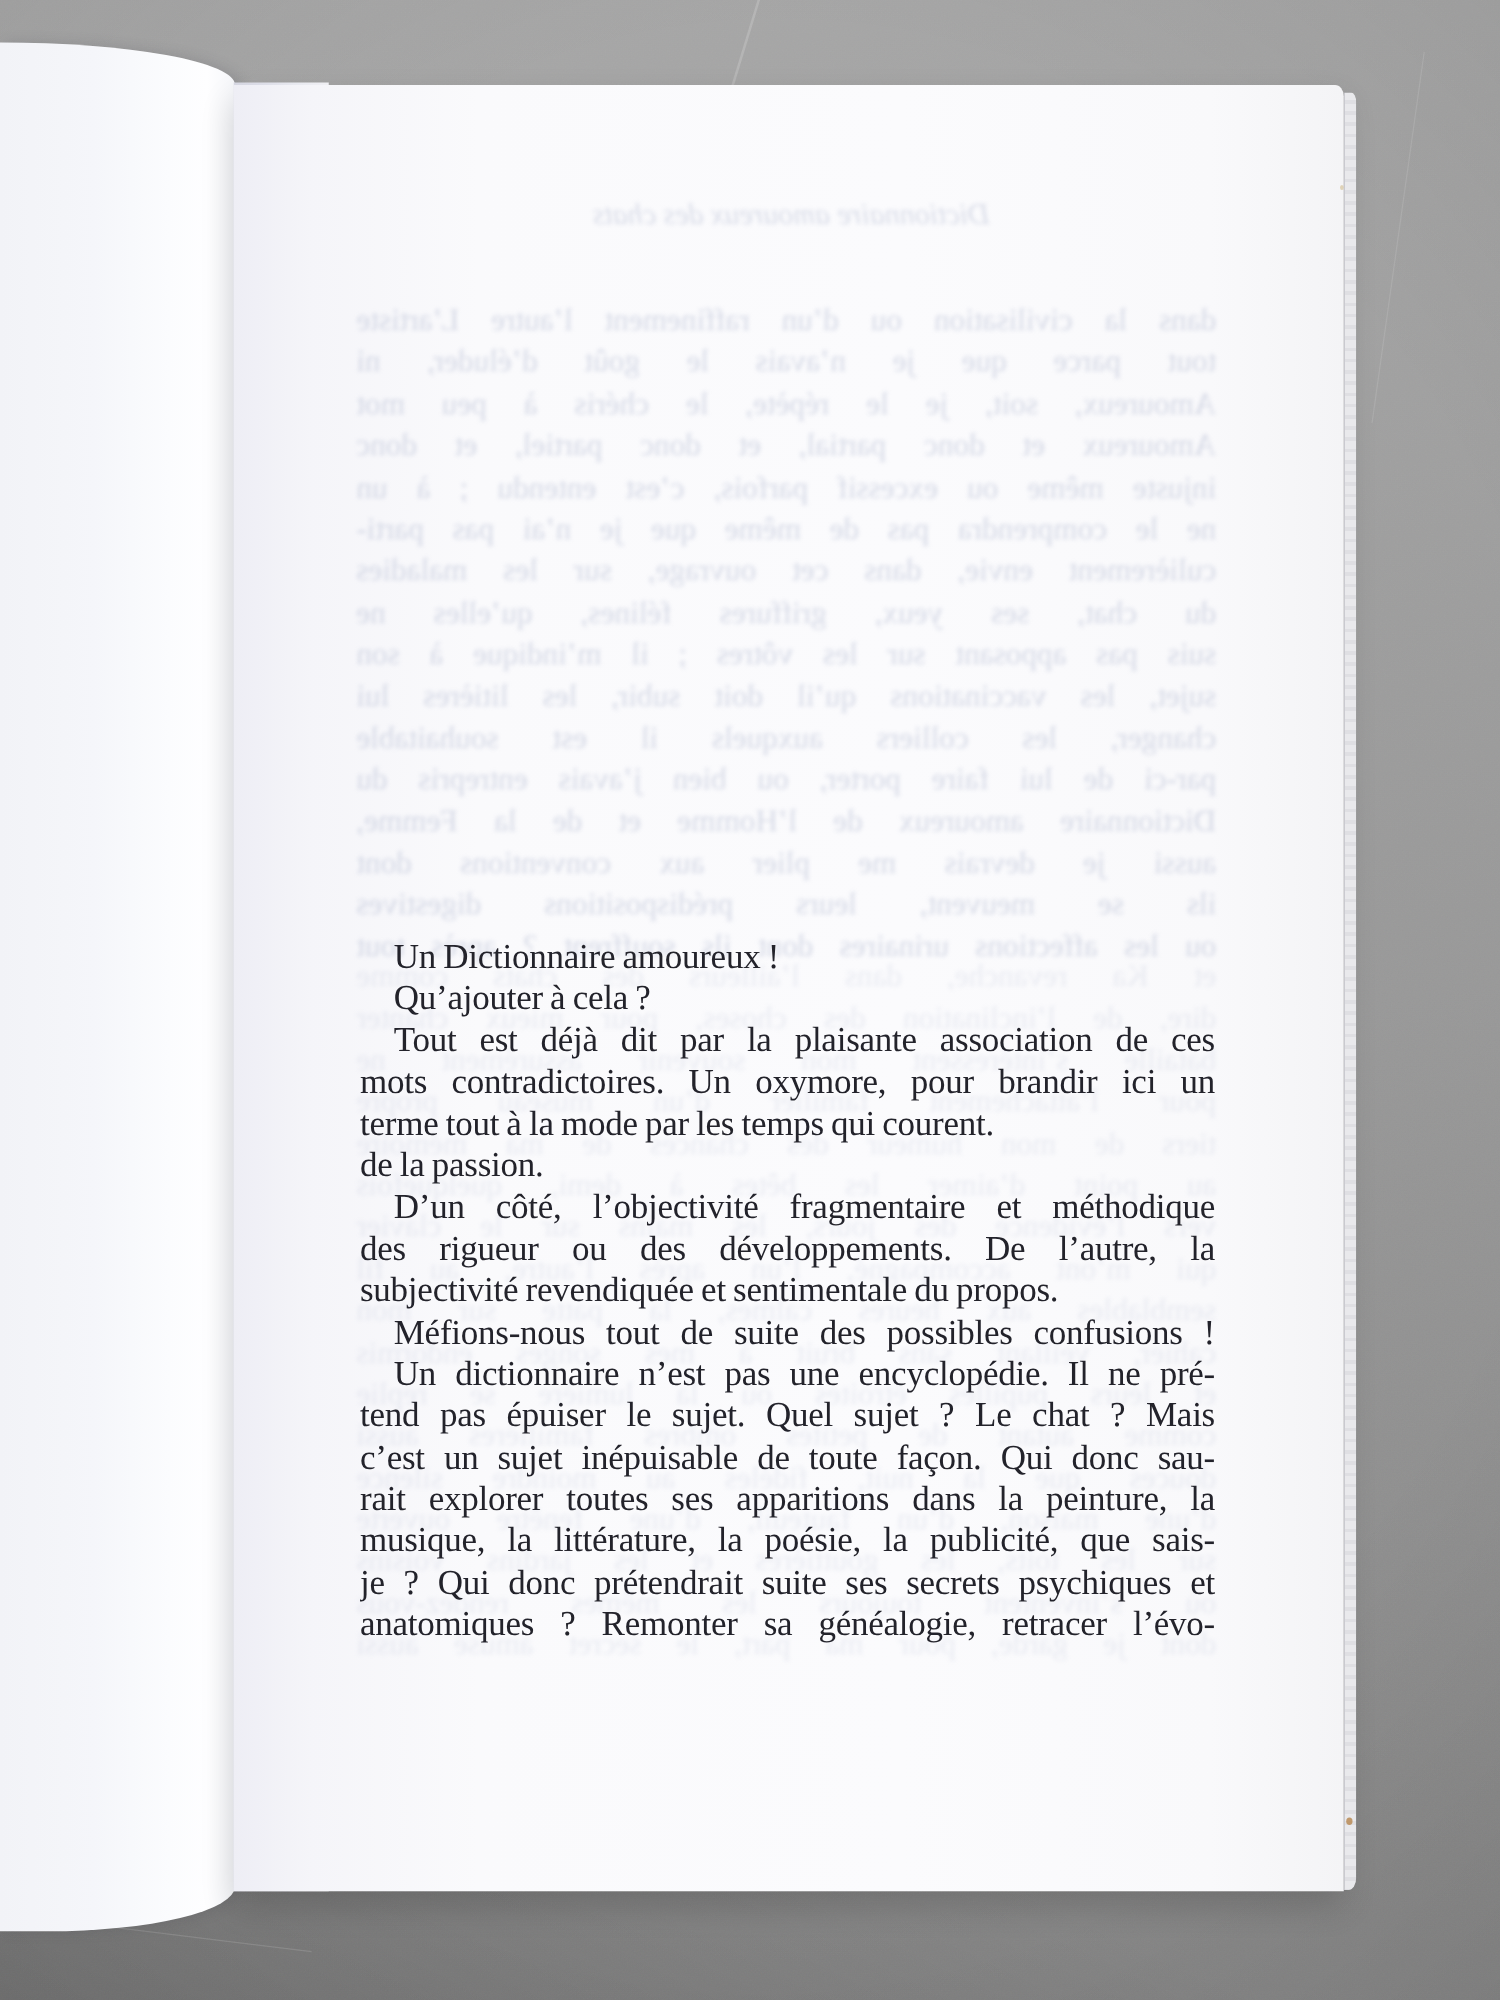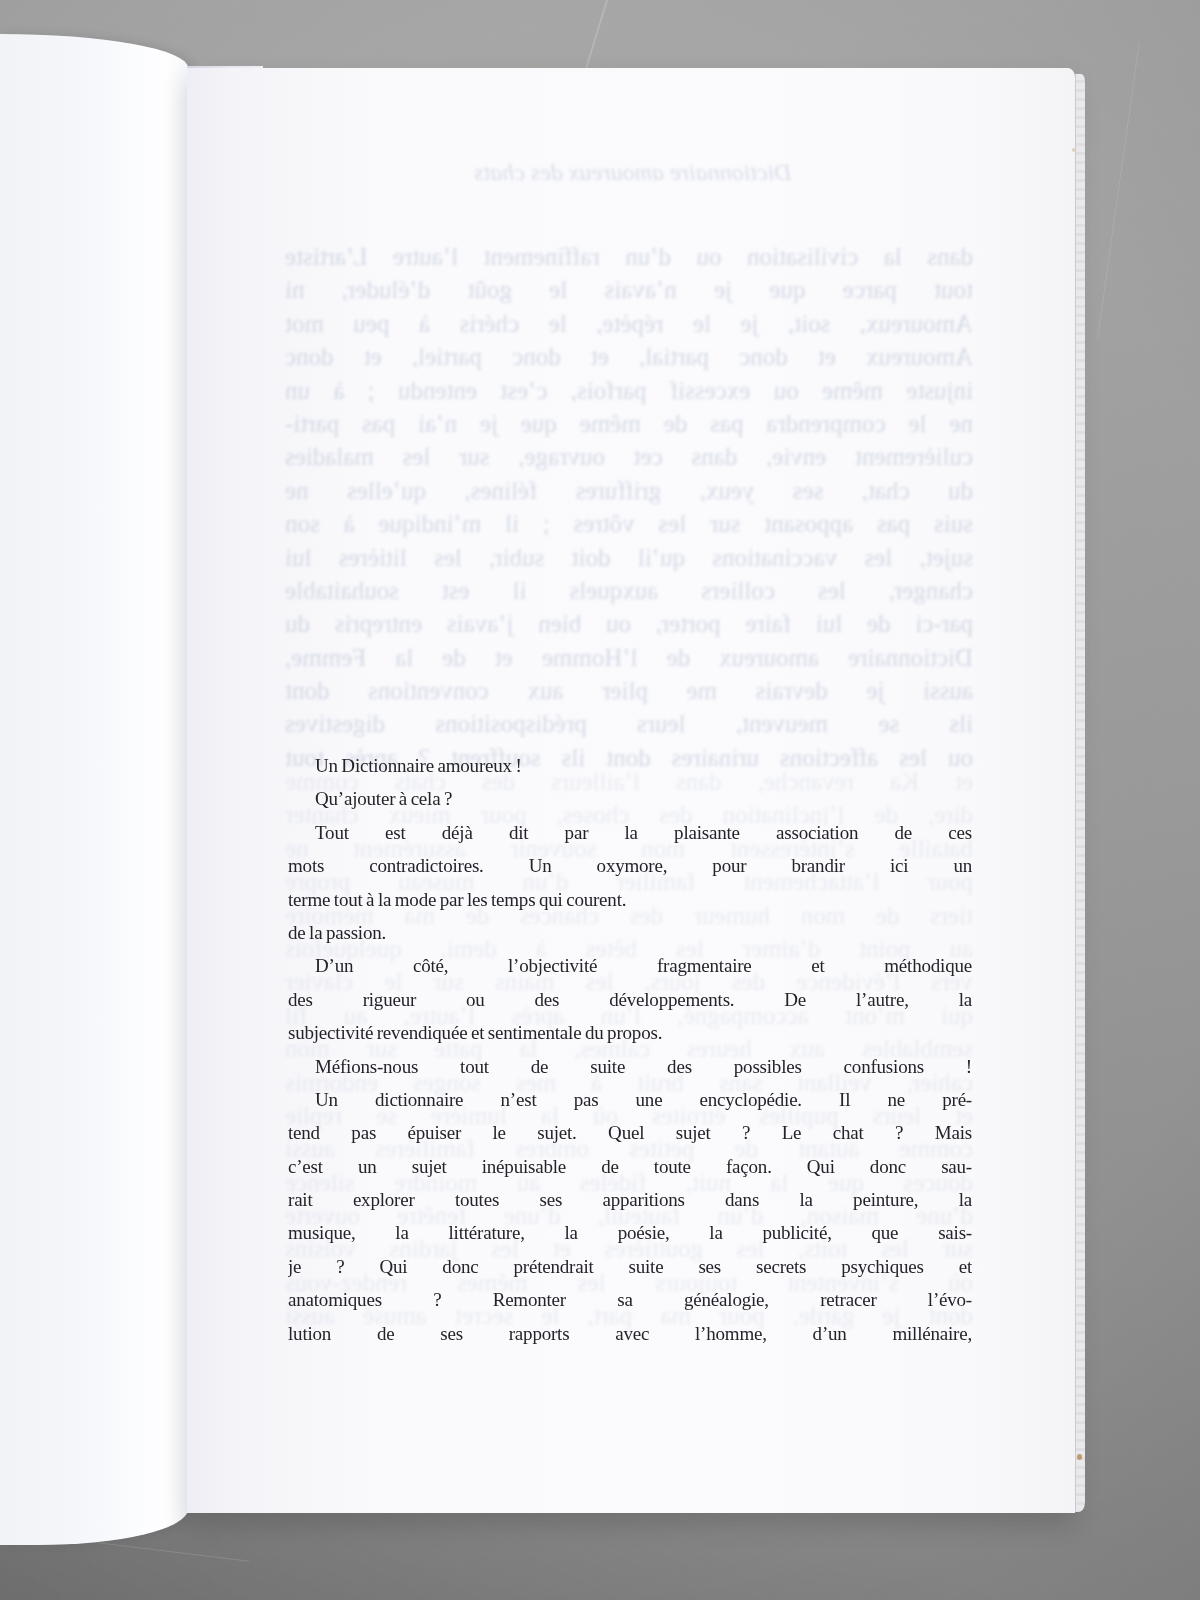--- a/index.html
+++ b/index.html
@@ -41,21 +41,21 @@
   .ghost{position:absolute;transform:scaleX(-1);color:#b6bdd3;
     filter:blur(1.5px);font-size:25px;line-height:33.4px;}
   .ghost-header{left:253px;top:88px;width:386px;font-style:italic;opacity:.5;
     font-size:24px;text-align:center;}
   .ghost-upper{left:98px;top:172px;width:688px;opacity:.55;}
   .ghost-lower{left:98px;top:697px;width:688px;opacity:.26;}
   .gline{height:33.4px;text-align:justify;text-align-last:justify;overflow:hidden;white-space:nowrap;}
 
   
   .text-block{position:absolute;left:101px;top:681px;width:684px;
-    color:#22222a;font-size:19px;line-height:33.4px;
+    color:#22222a;font-size:28px;line-height:33.4px;
     letter-spacing:-0.2px;word-spacing:-1px;z-index:4;
     text-rendering:optimizeLegibility;}
   .tline{height:33.4px;overflow:hidden;text-align:left;}
   .tline.j{text-align:justify;text-align-last:justify;}
   .tline.ind{text-indent:27px;}
 
   .grain{position:absolute;inset:0;opacity:.05;mix-blend-mode:overlay;pointer-events:none;z-index:9;}
 </style>
 </head>
 <body>
@@ -119,21 +119,20 @@
       <div class="tline j">des rigueur ou des développements. De l’autre, la</div>
       <div class="tline">subjectivité revendiquée et sentimentale du propos.</div>
       <div class="tline j ind">Méfions-nous tout de suite des possibles confusions !</div>
       <div class="tline j ind">Un dictionnaire n’est pas une encyclopédie. Il ne pré-</div>
       <div class="tline j">tend pas épuiser le sujet. Quel sujet ? Le chat ? Mais</div>
       <div class="tline j">c’est un sujet inépuisable de toute façon. Qui donc sau-</div>
       <div class="tline j">rait explorer toutes ses apparitions dans la peinture, la</div>
       <div class="tline j">musique, la littérature, la poésie, la publicité, que sais-</div>
       <div class="tline j">je ? Qui donc prétendrait suite ses secrets psychiques et</div>
       <div class="tline j">anatomiques ? Remonter sa généalogie, retracer l’évo-</div>
-      <div class="tline j">lution de ses rapports avec l’homme, d’un millénaire,</div>
     </div>
 </div>
 
 <div class="page-stack"></div>
 <div class="speck" id="speck1"></div>
 <div class="speck" id="speck2"></div>
 
 <svg class="grain" width="1200" height="1600">
   <filter id="n">
       <feTurbulence type="fractalNoise" baseFrequency="0.9" numOctaves="2"></feTurbulence>

